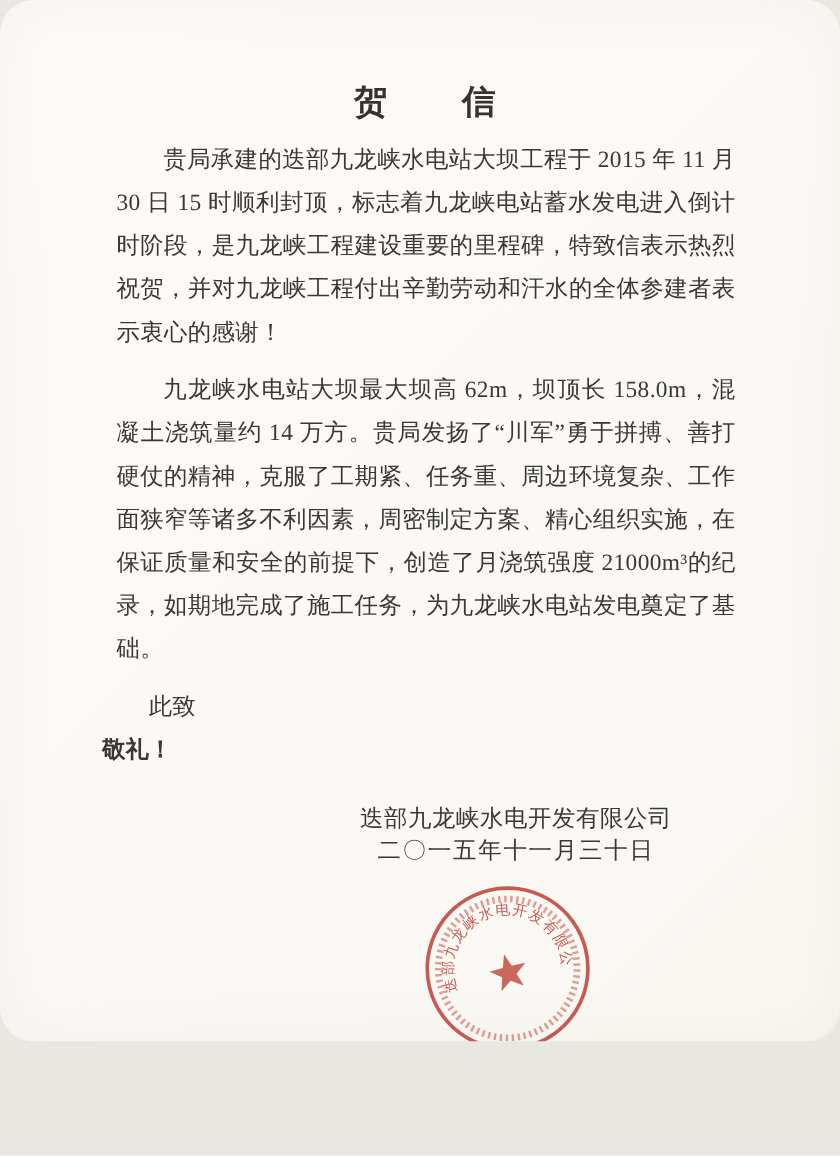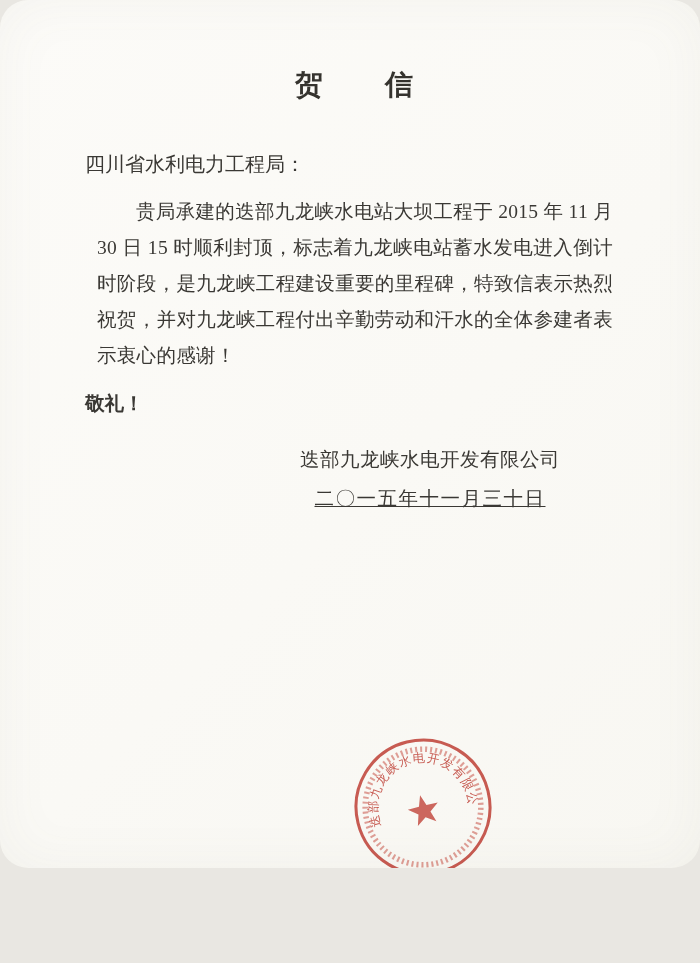--- a/index.html
+++ b/index.html
@@ -38,21 +38,21 @@
   }
   .closing{font-size:19.5px;line-height:36px;text-indent:2em;margin:0;}
   .salute{font-size:19.5px;line-height:36px;margin:0;font-weight:bold;}
   .signature{
     margin-top:24px;
     padding-left:150px;
     text-align:center;
     font-size:19.5px;
   }
   .signature .company{letter-spacing:0.5px;}
-  .signature .date{margin-top:12px;letter-spacing:1.5px;text-decoration:underline;}
+  .signature .date{letter-spacing:1.5px;}
   .seal{
     position:absolute;
     left:352px;top:736px;
     width:142px;height:142px;
     transform:rotate(-14deg);
     mix-blend-mode:multiply;
     opacity:0.88;
     pointer-events:none;
   }
   .seal .ring{fill:none;stroke:#c5463d;stroke-width:3;}
@@ -61,26 +61,27 @@
   .seal .star{fill:#c5463d;opacity:0.92;}
 </style>
 </head>
 <body>
 
 <div class="page">
   <div class="content">
 
     <div class="title">贺　　信</div>
 
-    <div class="salutation">四川省水利电力工程局：</div>
 
     <p class="para">贵局承建的迭部九龙峡水电站大坝工程于 2015 年 11 月 30 日 15 时顺利封顶，标志着九龙峡电站蓄水发电进入倒计时阶段，是九龙峡工程建设重要的里程碑，特致信表示热烈祝贺，并对九龙峡工程付出辛勤劳动和汗水的全体参建者表示衷心的感谢！</p>
 
+    <p class="para">九龙峡水电站大坝最大坝高 62m，坝顶长 158.0m，混凝土浇筑量约 14 万方。贵局发扬了“川军”勇于拼搏、善打硬仗的精神，克服了工期紧、任务重、周边环境复杂、工作面狭窄等诸多不利因素，周密制定方案、精心组织实施，在保证质量和安全的前提下，创造了月浇筑强度 21000m³的纪录，如期地完成了施工任务，为九龙峡水电站发电奠定了基础。</p>
 
 
+    <p class="closing">此致</p>
 
     <p class="salute">敬礼！</p>
 
     <div class="signature">
       <div class="company">迭部九龙峡水电开发有限公司</div>
       <div class="date">二〇一五年十一月三十日</div>
     </div>
   </div>
 
   <svg class="seal" viewBox="0 0 140 140" aria-hidden="true">

